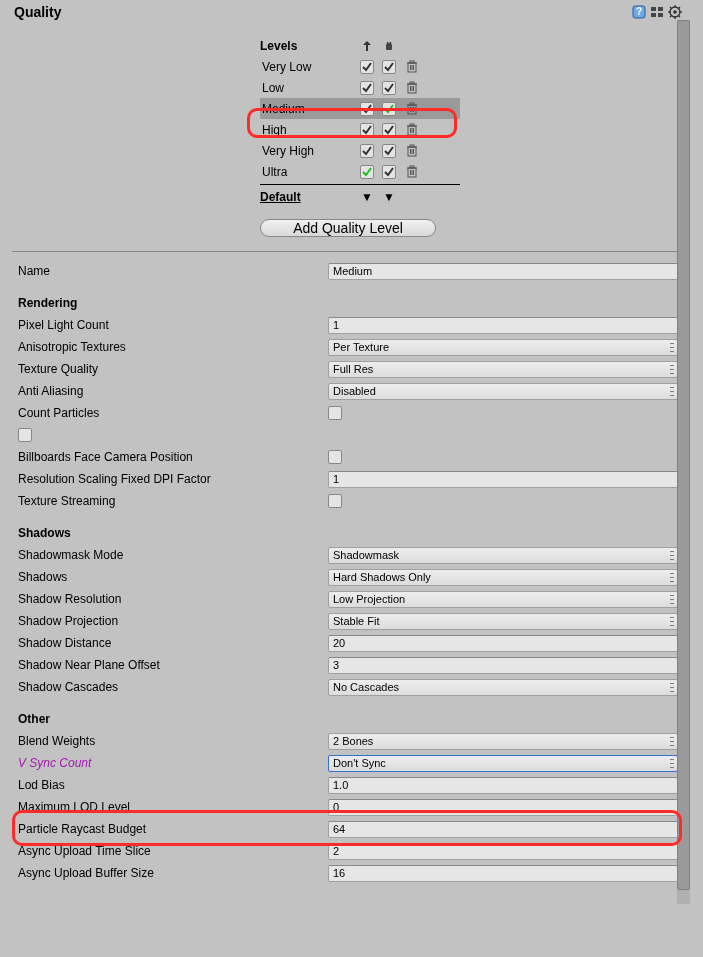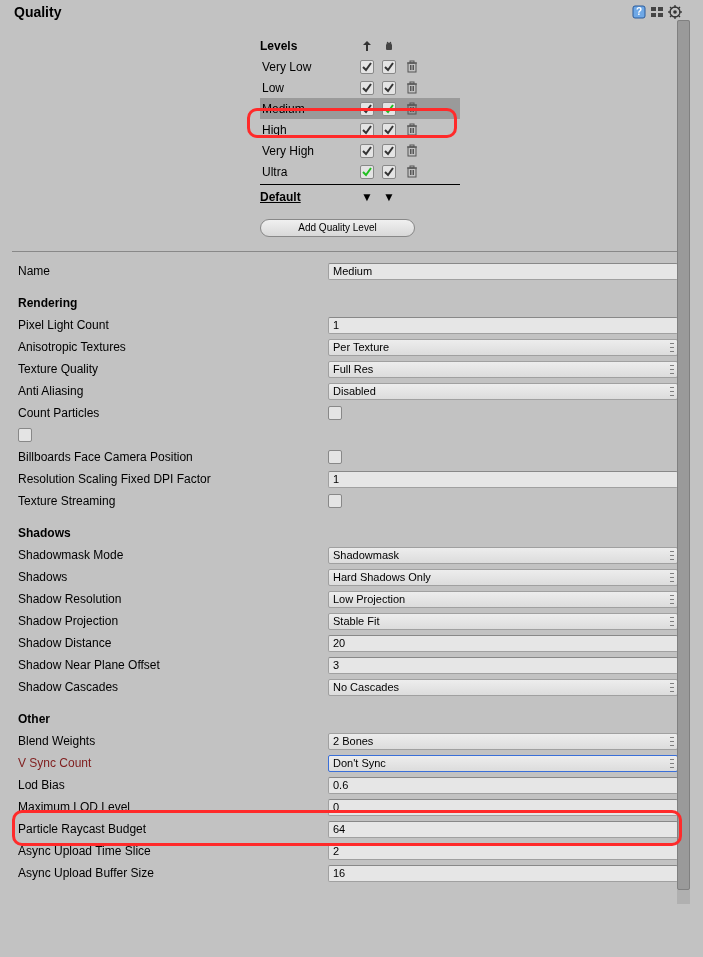--- a/index.html
+++ b/index.html
@@ -84,26 +84,26 @@
     display:flex;
     align-items:center;
     height:20px;
     margin-top: 2px;
   }
   .default-row .lbl { width:100px; font-weight:bold;text-decoration:underline; }
   .tri { width:14px; text-align:center; margin-right:8px; cursor:pointer; }
 
   .add-btn {
     margin: 12px 0 0 0;
-    width: 155px;
+    width: 176px;
     height: 18px;
     background: linear-gradient(#f0f0f0,#d8d8d8);
     border: 1px solid #888;
     border-radius: 9px;
-    font-size: 10px;
+    font-size: 14px;
     text-align:center;
     line-height:16px;
     cursor:pointer;
   }
   .hr {
     height:1px;
     background:#888;
     margin: 14px 12px 8px 12px;
   }
 
@@ -177,21 +177,21 @@
     z-index: 50;
   }
   .highlight-medium {
     left: 247px; top: 108px;
     width: 210px; height: 30px;
   }
   .highlight-vsync {
     left: 12px; top: 810px;
     width: 670px; height: 36px;
   }
-  .vsync-label { color:#7f1d1d; }
+  .vsync-label { color:#a21caf;font-style:italic; }
   .vsync-drop { border:1px solid #3a6fd8; }
 
   .scrollbar {
     position:absolute;
     right:0; top:20px;
     width:13px;
     height: 935px;
     background:#b0b0b0;
   }
   .scrollbar-thumb {
@@ -540,21 +540,21 @@
       </div>
     <div class="row">
         <div class="label vsync-label">V Sync Count</div>
         <div class="field">
           <div class="dropdown vsync-drop">Don't Sync</div>
         </div>
       </div>
     <div class="row">
         <div class="label">Lod Bias</div>
         <div class="field">
-          <div class="text-input">0.6</div>
+          <div class="text-input">1.0</div>
         </div>
       </div>
     <div class="row">
         <div class="label">Maximum LOD Level</div>
         <div class="field">
           <div class="text-input">0</div>
         </div>
       </div>
     <div class="row">
         <div class="label">Particle Raycast Budget</div>

